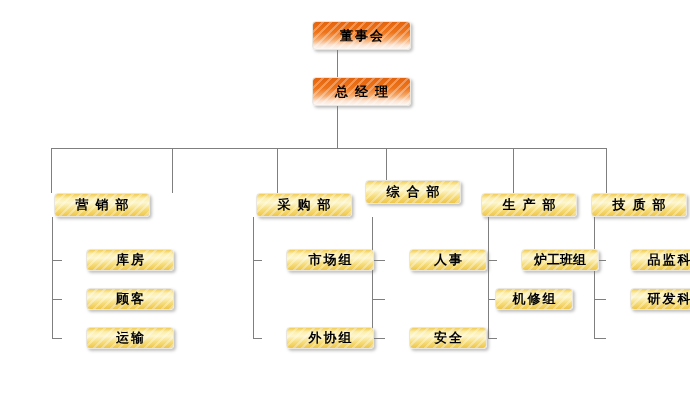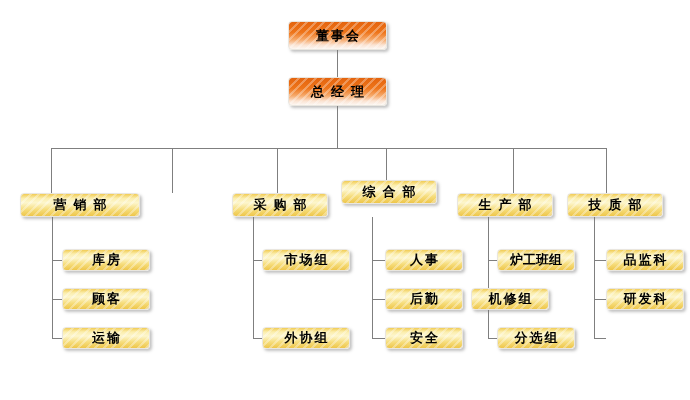--- a/index.html
+++ b/index.html
@@ -7,20 +7,21 @@
     position:relative;width:690px;height:400px;background:#ffffff;overflow:hidden;
     font-family:"Liberation Sans","DejaVu Sans",sans-serif;
   }
   .node{
     position:absolute;box-sizing:border-box;
     display:flex;align-items:center;justify-content:center;
     font-size:13px;font-weight:bold;color:#000;
     border:1px solid #e9e6df;border-radius:4px;
     box-shadow:2px 2px 3px rgba(120,120,120,0.45);
     white-space:nowrap;
+    margin-left:24px;
   }
   .orange{
     background:
       repeating-linear-gradient(135deg, rgba(255,255,255,0.30) 0px, rgba(255,255,255,0.30) 2px, rgba(255,255,255,0) 2px, rgba(255,255,255,0) 6px),
       linear-gradient(180deg, #e4640e 0%, #ee7419 38%, #f6ab6e 66%, #fbe3d2 85%, #fdf7f2 100%);
   }
   .yellow{
     background:
       repeating-linear-gradient(135deg, rgba(255,255,255,0.32) 0px, rgba(255,255,255,0.32) 2px, rgba(255,255,255,0) 2px, rgba(255,255,255,0) 6px),
       linear-gradient(180deg, #f1cc55 0%, #fbeeae 20%, #fdf6cd 40%, #f6dd7c 70%, #eec64a 100%);
@@ -68,37 +69,35 @@
   <div class="line h" style="left:488px;top:299px;width:9px;"></div>
   <div class="line h" style="left:488px;top:338px;width:9px;"></div>
 
   <div class="line h" style="left:594px;top:260px;width:12px;"></div>
   <div class="line h" style="left:594px;top:299px;width:12px;"></div>
   <div class="line h" style="left:594px;top:338px;width:12px;"></div>
 
   <div class="node orange sp2" style="left:288px;top:21px;width:99px;height:29px;">董事会</div>
   <div class="node orange sp7" style="left:288px;top:77px;width:99px;height:29px;">总经理</div>
 
-  <div class="node yellow sp7" style="left:20px;top:193px;width:120px;height:24px;">营销部</div>
+  <div class="node yellow sp7" style="left:30px;top:193px;width:96px;height:24px;">营销部</div>
   <div class="node yellow sp7" style="left:232px;top:193px;width:96px;height:24px;">采购部</div>
   <div class="node yellow sp7" style="left:341px;top:180px;width:96px;height:24px;">综合部</div>
   <div class="node yellow sp7" style="left:457px;top:193px;width:96px;height:24px;">生产部</div>
   <div class="node yellow sp7" style="left:567px;top:193px;width:96px;height:24px;">技质部</div>
 
   <div class="node yellow sp2" style="left:62px;top:249px;width:88px;height:22px;">库房</div>
   <div class="node yellow sp2" style="left:62px;top:288px;width:88px;height:22px;">顾客</div>
   <div class="node yellow sp2" style="left:62px;top:327px;width:88px;height:22px;">运输</div>
 
   <div class="node yellow sp2" style="left:262px;top:249px;width:88px;height:22px;">市场组</div>
   <div class="node yellow sp2" style="left:385px;top:249px;width:78px;height:22px;">人事</div>
 
   <div class="node yellow sp2" style="left:262px;top:327px;width:88px;height:22px;">外协组</div>
-  <div class="node yellow sp2" style="left:385px;top:288px;width:78px;height:22px;">后勤</div>
   <div class="node yellow" style="left:497px;top:249px;width:78px;height:22px;">炉工班组</div>
 
   <div class="node yellow sp2" style="left:385px;top:327px;width:78px;height:22px;">安全</div>
   <div class="node yellow sp2" style="left:471px;top:288px;width:78px;height:22px;text-align:right;">机修组</div>
-  <div class="node yellow sp2" style="left:497px;top:327px;width:78px;height:22px;">分选组</div>
 
   <div class="node yellow sp2" style="left:606px;top:249px;width:78px;height:22px;">品监科</div>
   <div class="node yellow sp2" style="left:606px;top:288px;width:78px;height:22px;">研发科</div>
 
 </div>
 
 </body></html>

